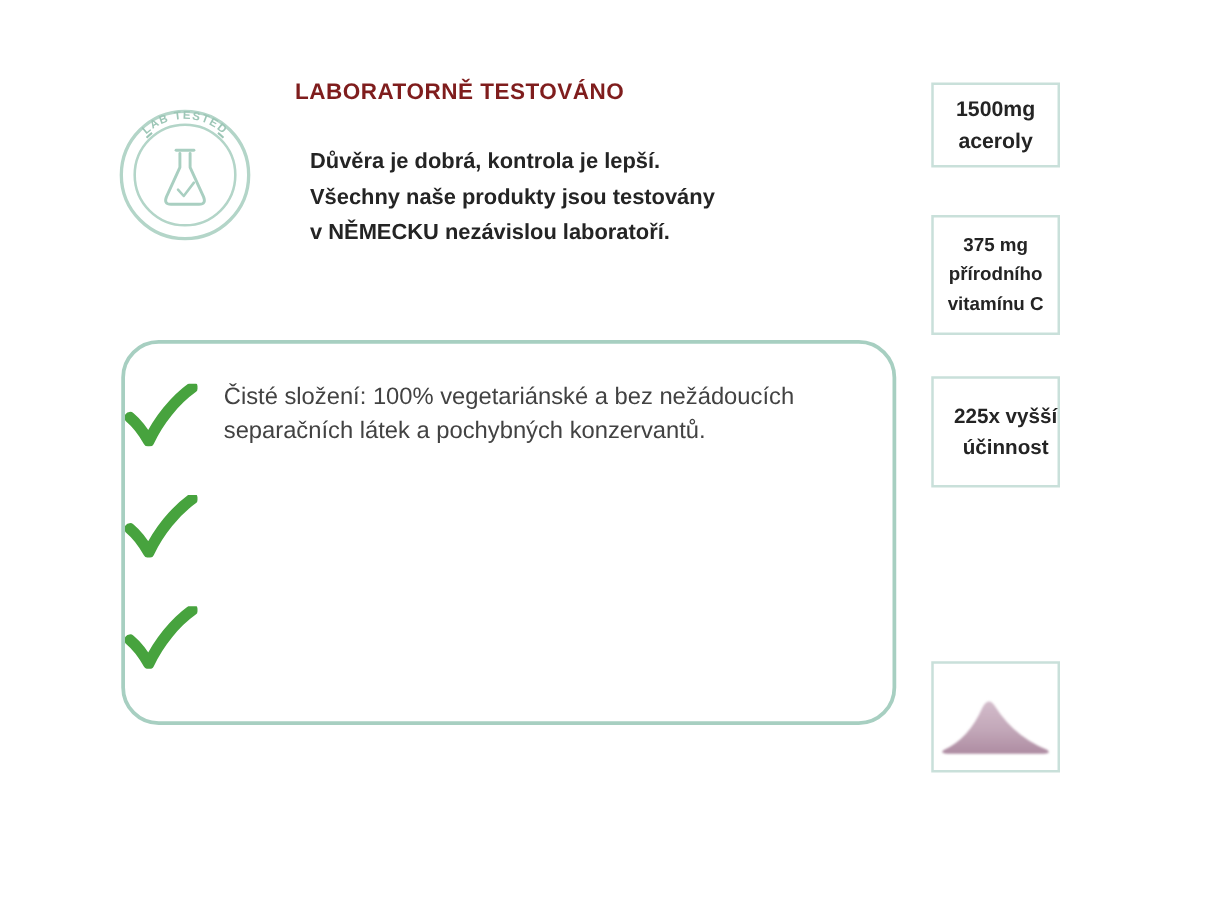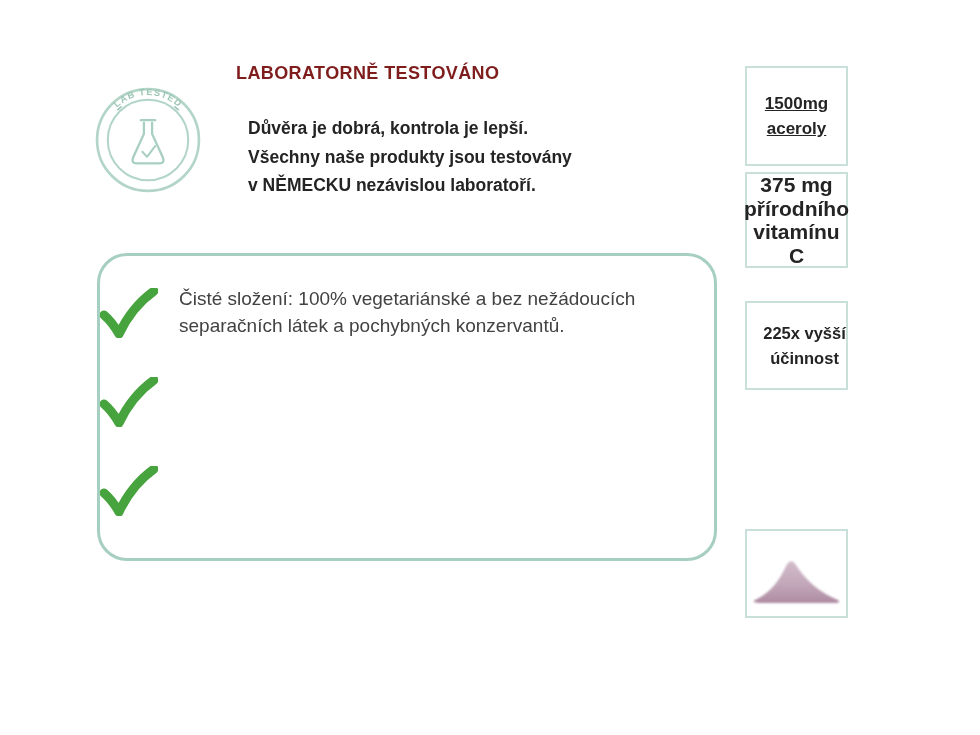--- a/index.html
+++ b/index.html
@@ -21,21 +21,21 @@
     font-size: 18px; font-weight: bold; letter-spacing: 0.4px; color: #7f1d1d;
   }
   .subtitle {
     position: absolute; left: 248px; top: 114px; margin: 0;
     font-size: 17.5px; font-weight: bold; line-height: 28.5px;
     color: #242424; white-space: pre-line;
   }
 
   
   .claims {
-    position: absolute; left: 97px; top: 253px;
+    position: absolute; left: 97px; top: 272px;
     width: 614px; height: 302px;
     border: 3px solid #a7cfc1; border-radius: 30px; background: #ffffff;
   }
   .bullet { position: absolute; left: 0; display: flex; gap: 21px; align-items: flex-start; }
   .bullet.b1 { top: 30px; }
   .bullet.b2 { top: 119px; }
   .bullet.b3 { top: 208px; }
   .check { flex: 0 0 auto; width: 58px; height: 50px; margin-top: 2px; }
   .bullet p {
     margin: 0; width: 532px;
@@ -44,22 +44,22 @@
   }
 
   
   .stat {
     position: absolute; left: 745px; width: 103px; box-sizing: border-box;
     border: 2px solid #c9e0da; background: #ffffff;
     display: flex; align-items: center; justify-content: center;
     text-align: center; font-weight: bold; color: #242424;
   }
   .stat span { white-space: pre-line; display: block; }
-  .s1 { top: 66px;  height: 100px; font-size: 17px;   line-height: 25px; text-decoration: underline; }
-  .s2 { top: 172px; height: 96px; font-size: 21px; line-height: 23.5px; }
+  .s1 { top: 66px;  height: 68px; font-size: 17px;   line-height: 25px; }
+  .s2 { top: 172px; height: 96px; font-size: 15px; line-height: 23.5px; }
   .s3 { top: 301px; height: 89px; font-size: 16.5px; line-height: 25px; padding-left: 16px; }
   .s4 { top: 409px; height: 89px; font-size: 18.5px; line-height: 27px; }
   .s5 { top: 529px; height: 89px; }
   .s5 svg { display: block; }
 </style>
 </head>
 <body>
 
 <div class="canvas">
 

